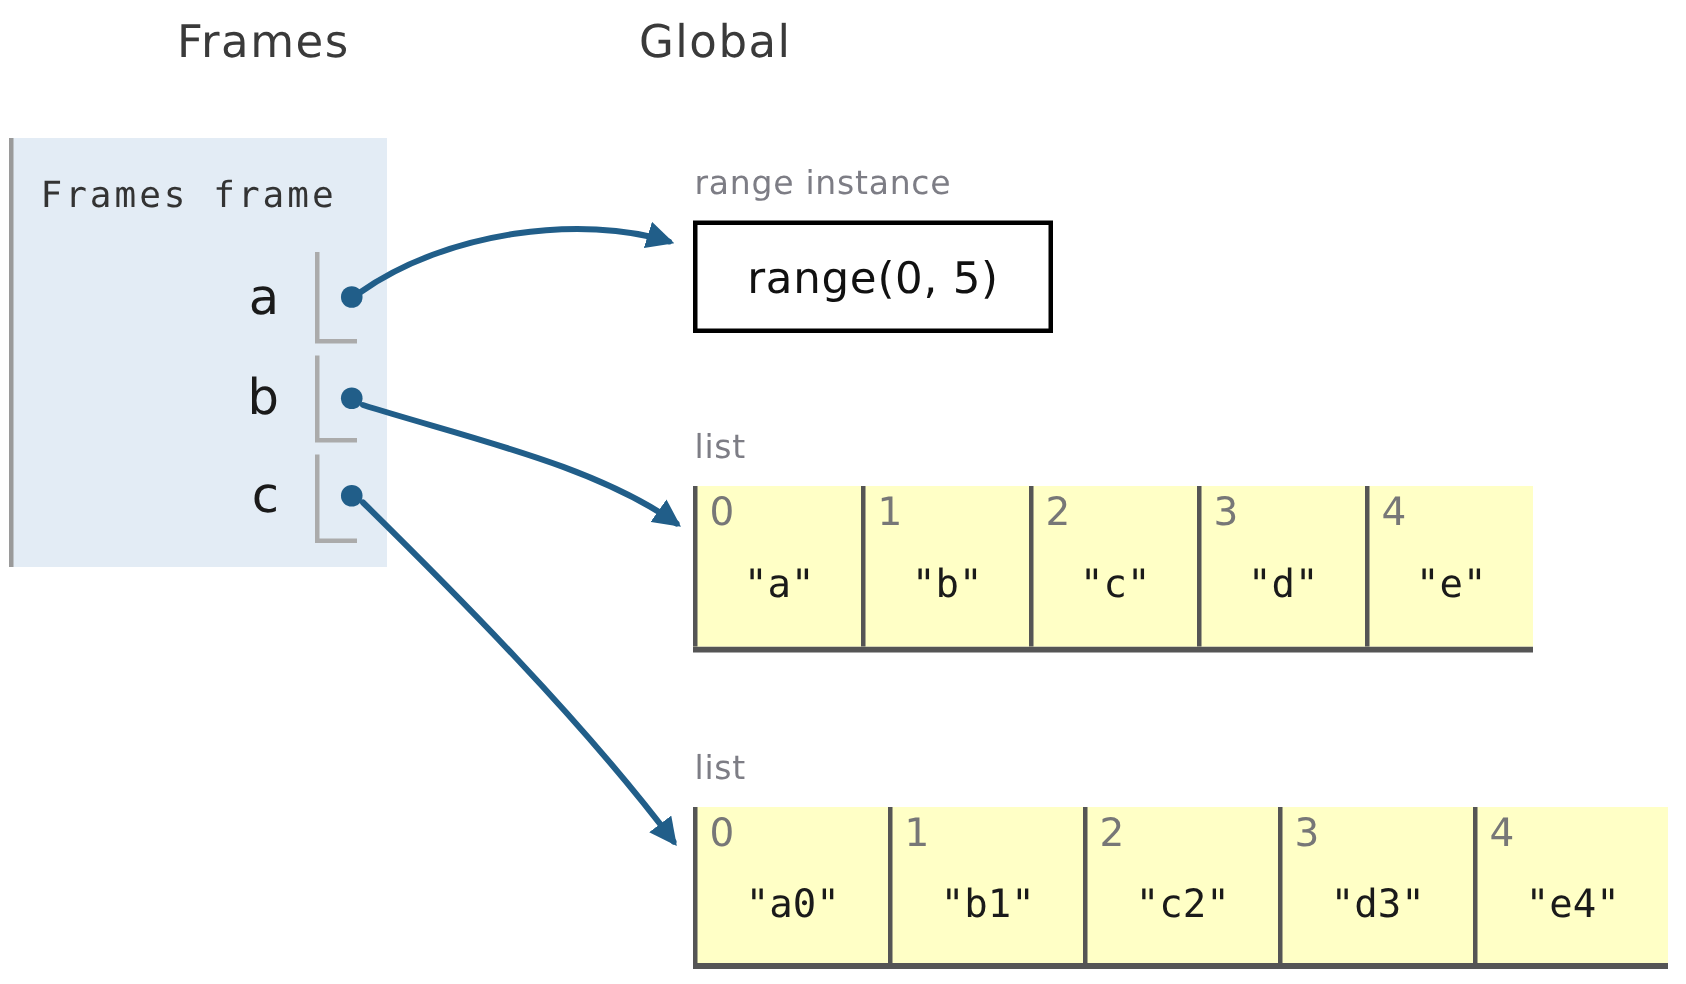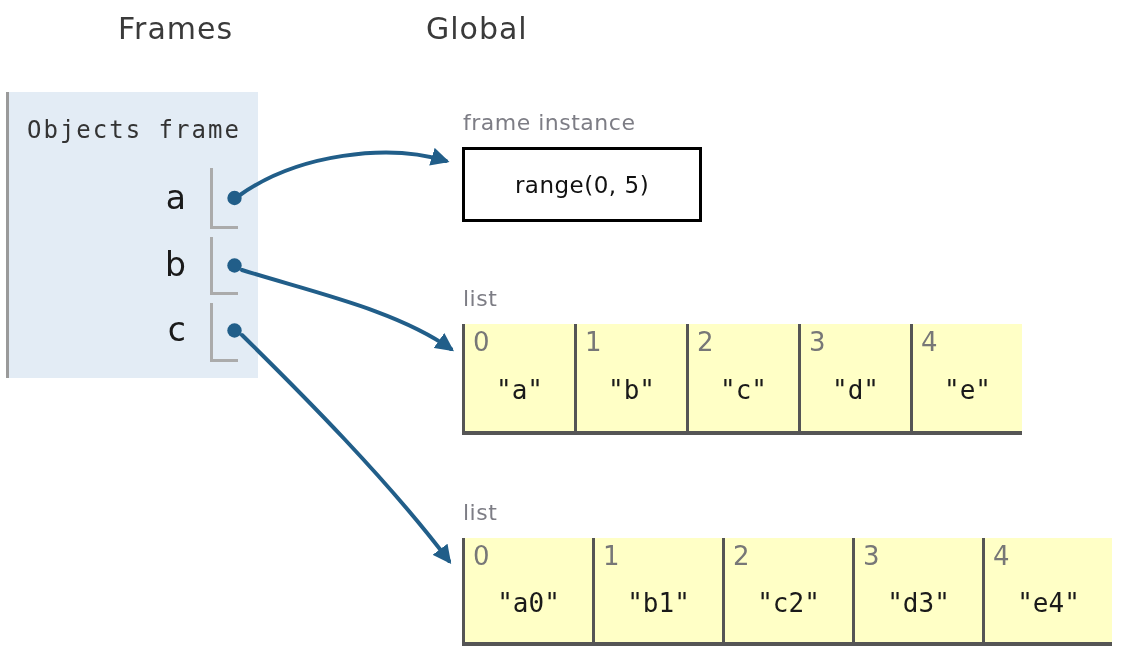--- a/index.html
+++ b/index.html
@@ -79,21 +79,21 @@
   #list1-label{left:463px;top:286px;}
   #list2-label{left:463px;top:500px;}
 
   #range-box{
     position:absolute;
     left:462px;top:147px;
     width:234px;height:69px;
     background:#fff;
     border:3px solid #000;
     display:flex;align-items:center;justify-content:center;
-    font-size:23px;
+    font-size:29px;
     letter-spacing:0.5px;
     color:#111;
     font-family:var(--sans);
     white-space:nowrap;
   }
 
   .list-row{
     position:absolute;
     display:flex;
     border-bottom:4px solid var(--c-cell_border,#555);
@@ -127,21 +127,21 @@
 </style>
 </head>
 <body>
 
 <div id="canvas">
 
   <div class="heading" id="frames-heading">Frames</div>
   <div class="heading" id="objects-heading">Global</div>
 
   <div id="global-frame">
-    <div id="global-frame-title">Objects frame</div>
+    <div id="global-frame-title">Frames frame</div>
   </div>
   <div class="var-name" id="var-a">a</div>
   <div class="var-name" id="var-b">b</div>
   <div class="var-name" id="var-c">c</div>
 
   <svg id="overlay" viewBox="0 0 1124 656" xmlns="http://www.w3.org/2000/svg">
     <defs>
       <marker id="arr" viewBox="0 0 10 10" refX="8" refY="5" markerWidth="4.6" markerHeight="4.6" orient="auto">
         <path class="arrowhead" d="M 0 0 L 10 5 L 0 10 z"></path>
       </marker>
@@ -153,21 +153,21 @@
 
     <path class="arrow" d="M 240 195 C 298 154, 388 143, 446 161" marker-end="url(#arr)"></path>
     <path class="arrow" d="M 242 270 C 312 292, 396 310, 451 349" marker-end="url(#arr)"></path>
     <path class="arrow" d="M 242 335 C 300 392, 388 480, 449 561" marker-end="url(#arr)"></path>
 
     <circle class="dot" cx="234.5" cy="198" r="7.2"></circle>
     <circle class="dot" cx="234.5" cy="265.5" r="7.2"></circle>
     <circle class="dot" cx="234.5" cy="330.5" r="7.2"></circle>
   </svg>
 
-  <div class="type-label" id="range-label">frame instance</div>
+  <div class="type-label" id="range-label">range instance</div>
   <div id="range-box">
     <span>range(0, 5)</span>
   </div>
 
   <div class="type-label" id="list1-label">list</div>
   <div class="list-row" id="list1">
     <div class="cell">
       <div class="cell-index">0</div>
       <div class="cell-value">"a"</div>
     </div>

